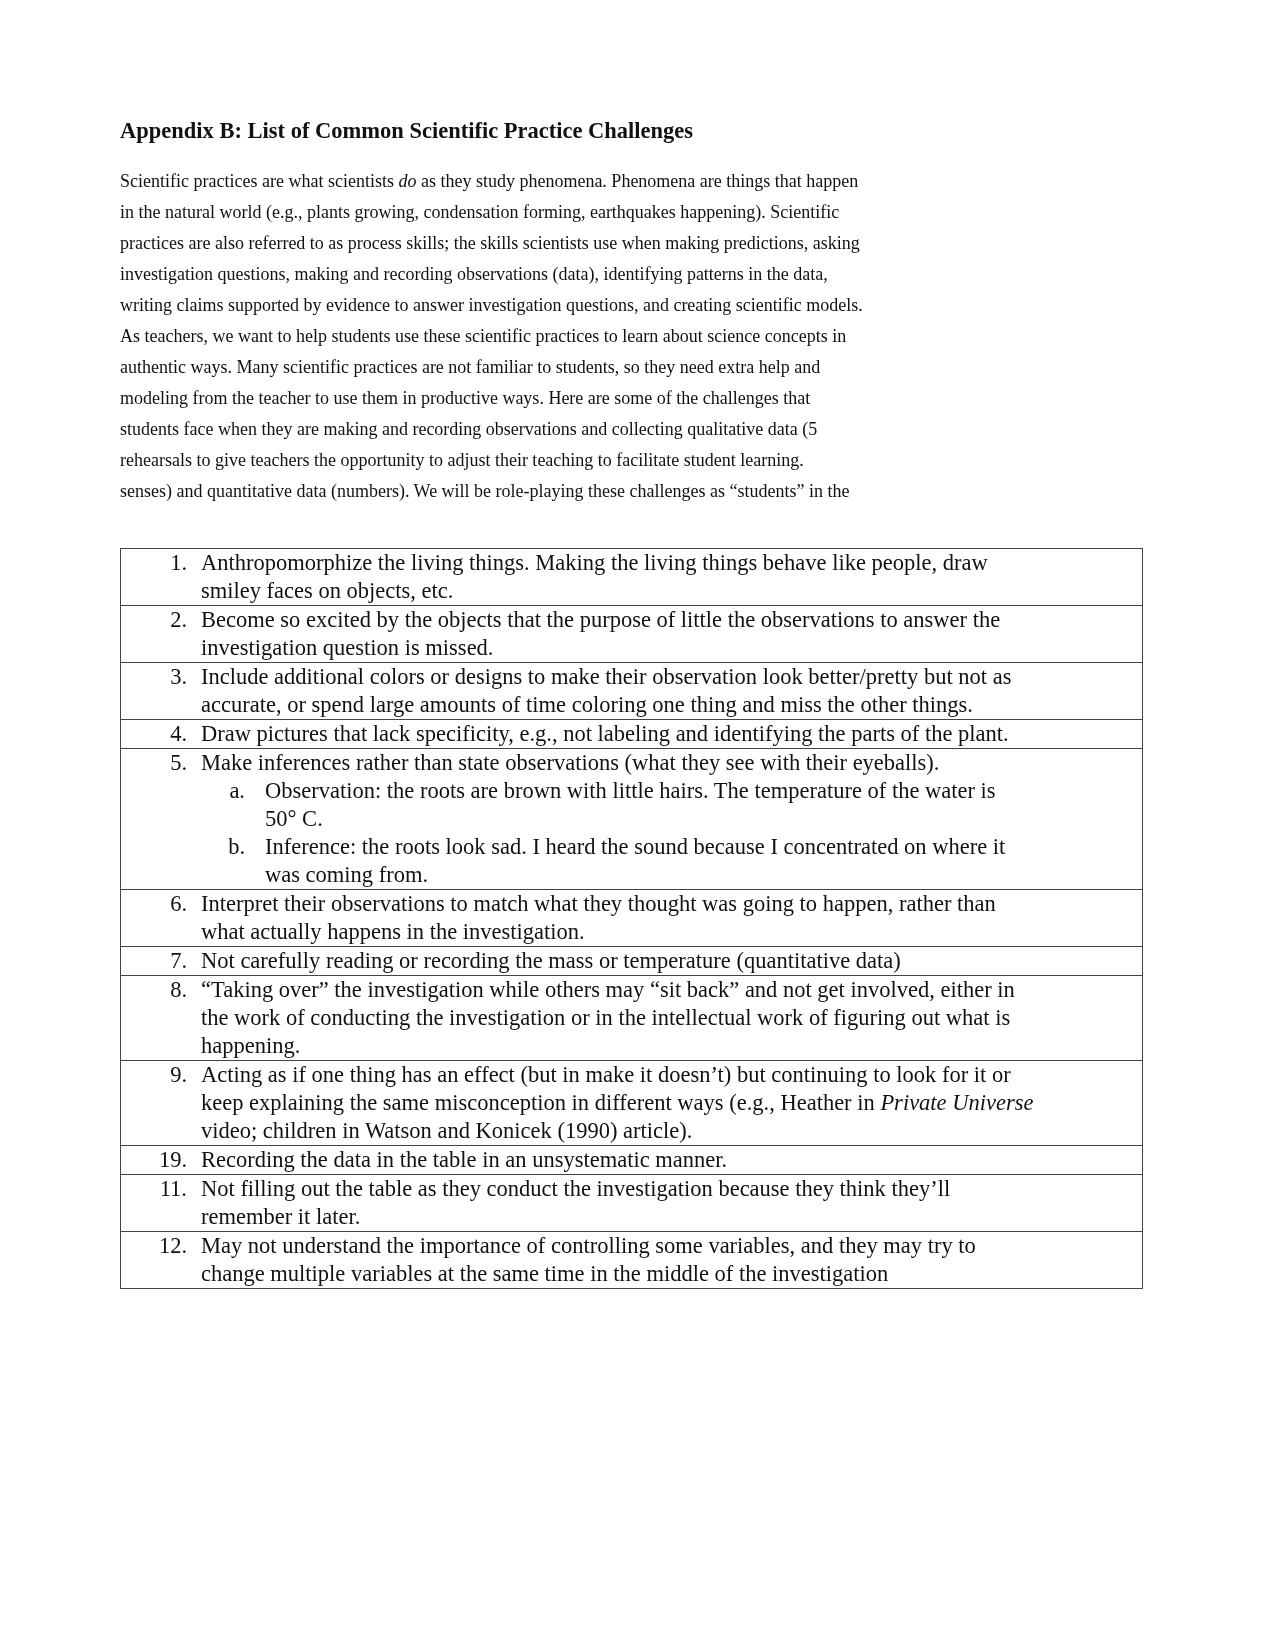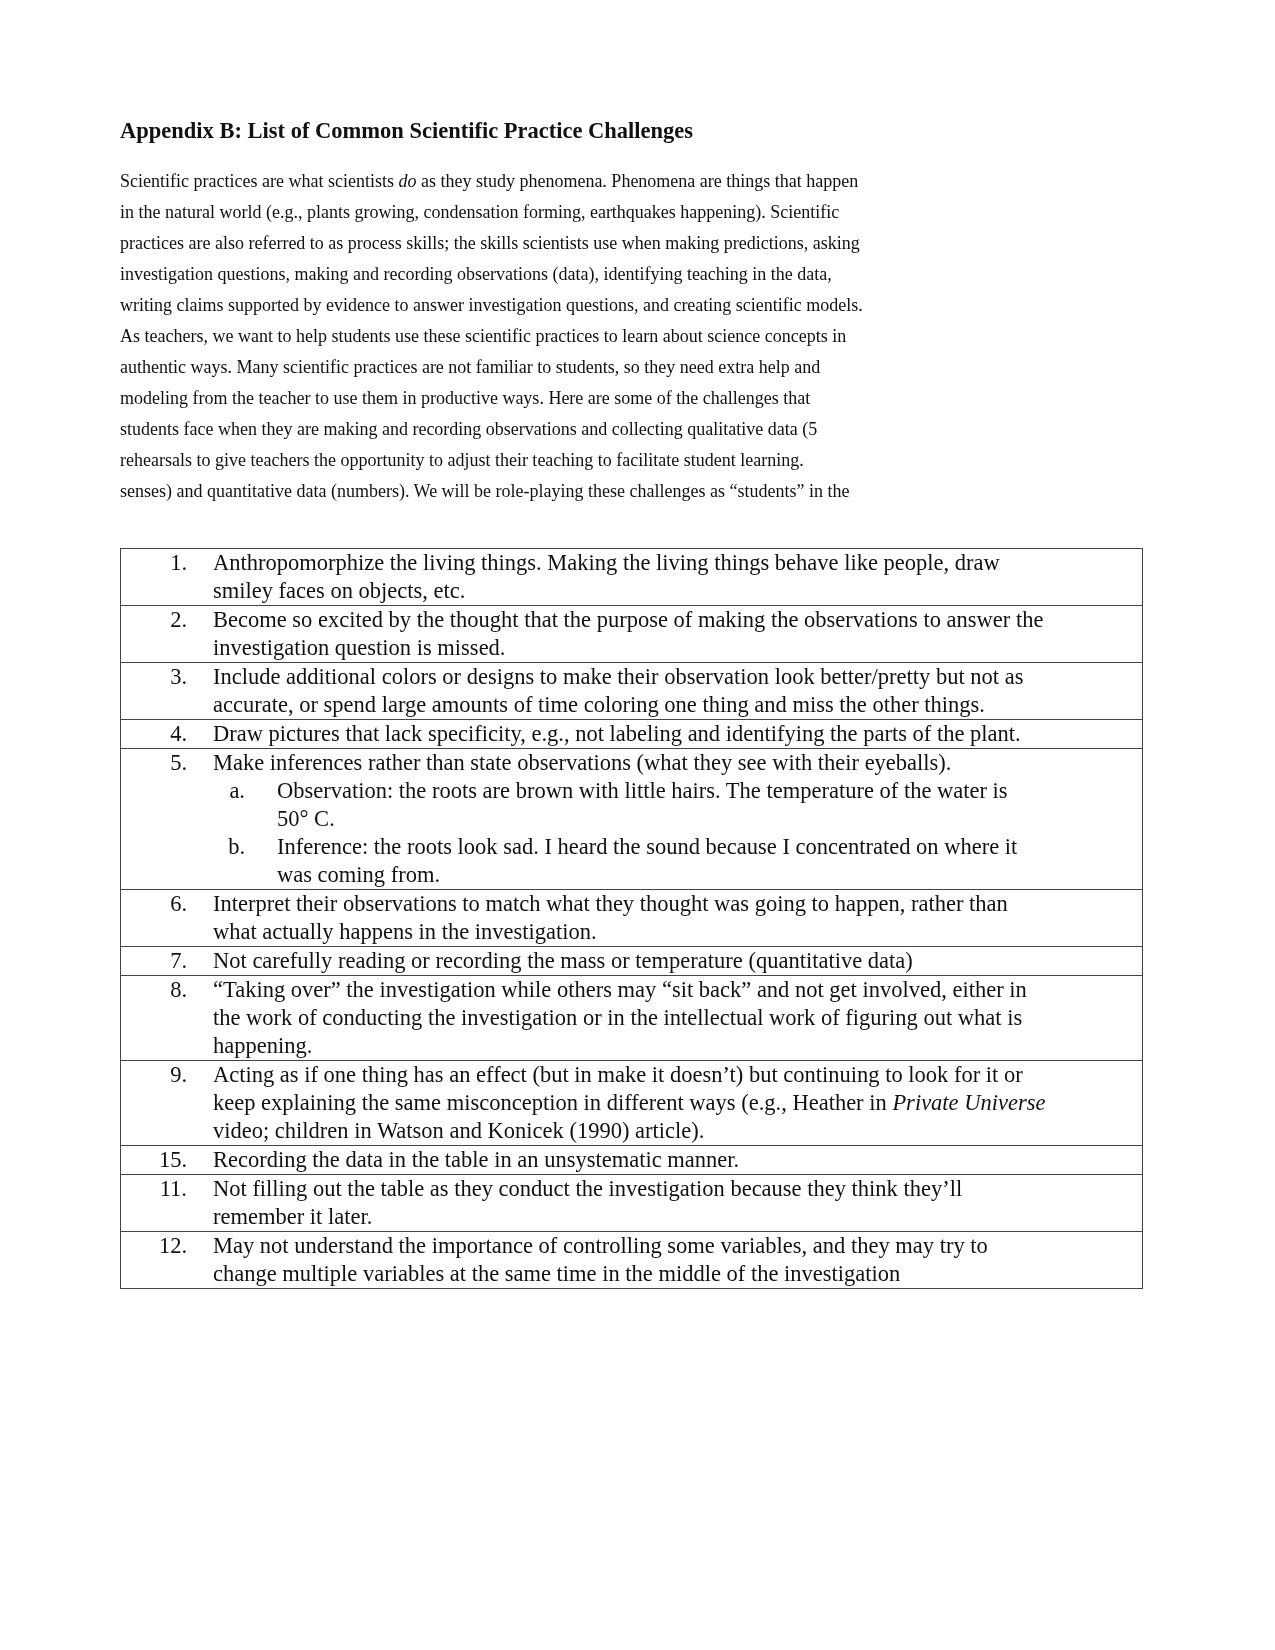--- a/index.html
+++ b/index.html
@@ -7,37 +7,37 @@
          font-family: "Liberation Serif", "DejaVu Serif", serif; color: #111; }
   .heading { position: absolute; left: 120px; top: 118px; font-size: 22.5px; font-weight: bold; text-align: right; }
   .intro { position: absolute; left: 120px; top: 166px; width: 1000px; font-size: 18px; line-height: 31px; }
   .intro .line { white-space: nowrap; display: block; }
   .challenges { position: absolute; left: 120px; top: 548px; width: 1023px;
                 border-collapse: collapse; font-size: 22.5px; line-height: 28px; }
   .challenges td { border: 1.5px solid #444; padding: 0 0 0 0; vertical-align: top; }
   .row-inner { display: flex; }
   .num { width: 80px; text-align: right; padding-right: 14px; box-sizing: border-box; flex: none; }
   .txt { flex: 1; }
-  .txt .l { display: block; white-space: nowrap; margin-left: 12px; }
+  .txt .l { display: block; white-space: nowrap; }
   .sub { display: flex; margin-left: 0; }
   .sub .sn { width: 64px; text-align: right; padding-right: 20px; box-sizing: border-box; flex: none; }
   .sub .st { flex: 1; }
 </style>
 </head>
 <body>
 
 <div class="heading">Appendix B: List of Common Scientific Practice Challenges</div>
 
 <div class="intro">
   <span class="line">
     <span>Scientific practices are what scientists </span><i>do</i><span> as they study phenomena. Phenomena are things that happen</span>
   </span>
   <span class="line">in the natural world (e.g., plants growing, condensation forming, earthquakes happening). Scientific</span>
   <span class="line">practices are also referred to as process skills; the skills scientists use when making predictions, asking</span>
-  <span class="line">investigation questions, making and recording observations (data), identifying teaching in the data,</span>
+  <span class="line">investigation questions, making and recording observations (data), identifying patterns in the data,</span>
   <span class="line">writing claims supported by evidence to answer investigation questions, and creating scientific models.</span>
   <span class="line">As teachers, we want to help students use these scientific practices to learn about science concepts in</span>
   <span class="line">authentic ways. Many scientific practices are not familiar to students, so they need extra help and</span>
   <span class="line">modeling from the teacher to use them in productive ways. Here are some of the challenges that</span>
   <span class="line">students face when they are making and recording observations and collecting qualitative data (5</span>
   <span class="line">rehearsals to give teachers the opportunity to adjust their teaching to facilitate student learning.</span>
   <span class="line">senses) and quantitative data (numbers). We will be role-playing these challenges as “students” in the</span>
 </div>
 
 <table class="challenges">
@@ -51,21 +51,21 @@
               <span class="l">smiley faces on objects, etc.</span>
             </div>
           </div>
         </td>
       </tr>
       <tr>
         <td>
           <div class="row-inner">
             <div class="num">2.</div>
             <div class="txt">
-              <span class="l">Become so excited by the thought that the purpose of making the observations to answer the</span>
+              <span class="l">Become so excited by the objects that the purpose of little the observations to answer the</span>
               <span class="l">investigation question is missed.</span>
             </div>
           </div>
         </td>
       </tr>
       <tr>
         <td>
           <div class="row-inner">
             <div class="num">3.</div>
             <div class="txt">
@@ -150,21 +150,21 @@
               <span class="l">Acting as if one thing has an effect (but in make it doesn’t) but continuing to look for it or</span>
               <span class="l"><span>keep explaining the same misconception in different ways (e.g., Heather in </span><i>Private Universe</i></span>
               <span class="l">video; children in Watson and Konicek (1990) article).</span>
             </div>
           </div>
         </td>
       </tr>
       <tr>
         <td>
           <div class="row-inner">
-            <div class="num">15.</div>
+            <div class="num">19.</div>
             <div class="txt">
               <span class="l">Recording the data in the table in an unsystematic manner.</span>
             </div>
           </div>
         </td>
       </tr>
       <tr>
         <td>
           <div class="row-inner">
             <div class="num">11.</div>

